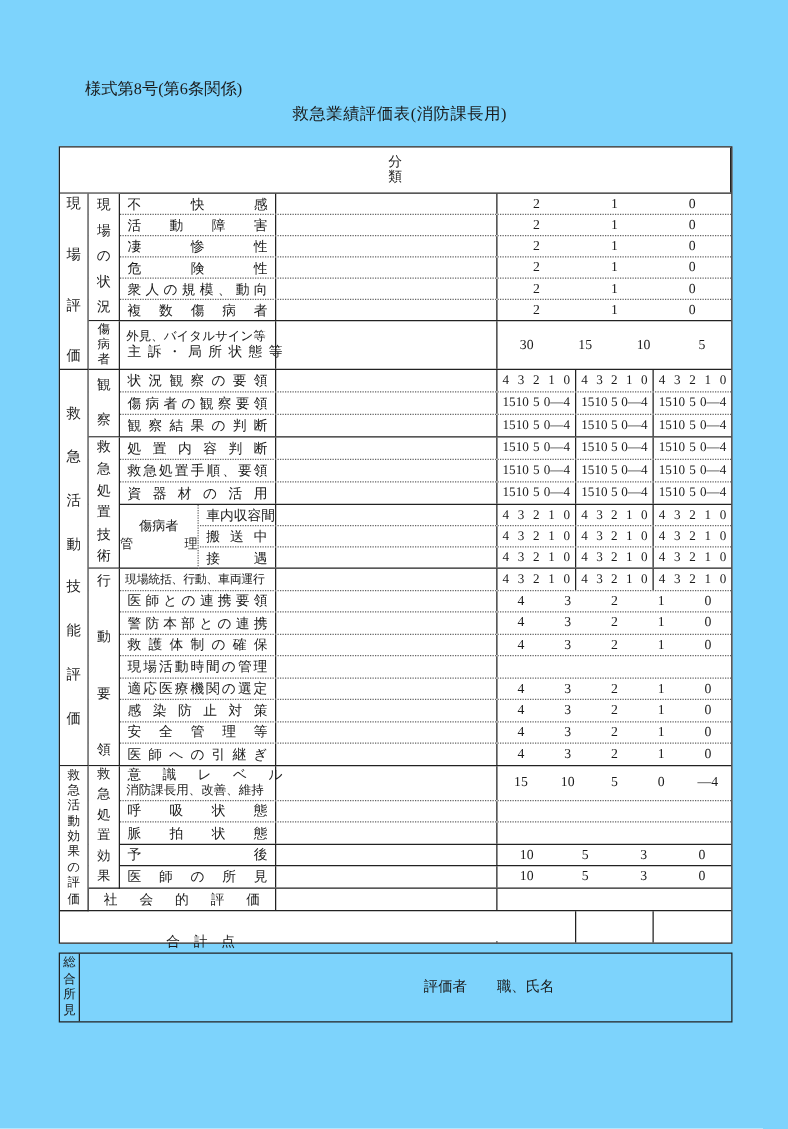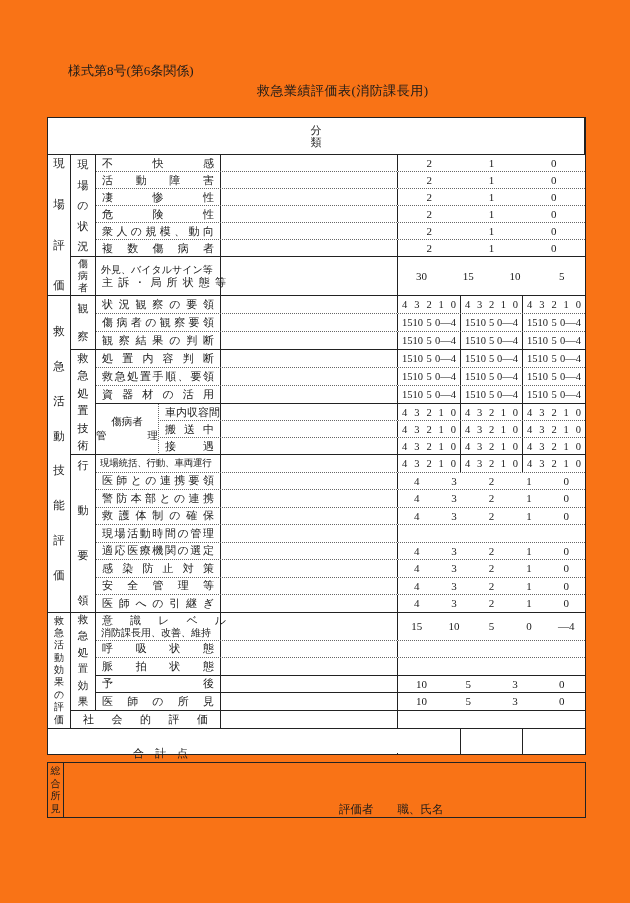--- a/index.html
+++ b/index.html
@@ -1,20 +1,20 @@
 <!DOCTYPE html>
 <html><head>
 <meta charset="utf-8">
 <style>
   html,body{margin:0;padding:0;background:#fff;}
-  .page{position:relative;width:630px;height:903px;background:#f97316;color:#1a1a1a;
+  .page{position:relative;width:630px;height:903px;background:#7dd3fc;color:#1a1a1a;
         font-family:"Liberation Serif","DejaVu Serif",serif;overflow:hidden;}
   .abs{position:absolute;}
   .form-no{left:68px;top:62px;font-size:13px;}
-  .title{left:234px;top:82px;font-size:13px;letter-spacing:.5px;margin-left:23px;}
+  .title{left:234px;top:82px;font-size:13px;letter-spacing:.5px;}
   .unit{left:420px;top:93px;width:165px;height:17px;border-bottom:1px solid #222;
         box-sizing:border-box;text-align:right;padding-right:13px;font-size:12px;}
   
   .tbl{left:47px;top:117px;width:539px;border:1px solid #222;box-sizing:border-box;
        font-size:11px;position:absolute;background:#fff;}
   .hrow{display:flex;height:37px;border-bottom:1px solid #222;box-sizing:border-box;}
   .hc{border-right:1px solid #222;box-sizing:border-box;flex:none;display:flex;}
   .w23{width:23px}.w25{width:25px}
   .jc{flex-direction:column;justify-content:center;align-items:center;width:100%;line-height:12px;}
   
@@ -53,21 +53,21 @@
   .itsm{font-size:10px;padding:2px 0;}
   .pad6{padding:7px 0;}
   .nest{left:48px;width:63px;border-right:1px dotted #666;border-bottom:1px solid #222;
         justify-content:center;gap:3px;font-size:10.5px;}
   .nest .chars{padding:0 7px;}
   
   .fbox{left:47px;top:762px;width:539px;height:56px;border:1px solid #222;box-sizing:border-box;display:flex;position:absolute;}
   .f-label{width:16px;flex:none;border-right:1px solid #222;box-sizing:border-box;display:flex;
            flex-direction:column;justify-content:space-between;align-items:center;padding:3px 0;font-size:10px;line-height:1;}
   .f-main{flex:1;position:relative;}
-  .evaluator{position:absolute;left:235px;bottom:0;display:flex;gap:24px;font-size:11.5px;padding-left:40px;}
+  .evaluator{position:absolute;left:235px;bottom:20px;display:flex;gap:24px;font-size:11.5px;padding-left:40px;}
   .note{left:48px;top:822px;font-size:11.5px;}
 </style>
 </head>
 <body>
 
 <div class="page">
 
   <div class="abs form-no">様式第8号(第6条関係)</div>
   <div class="abs title">救急業績評価表(消防課長用)</div>
 

